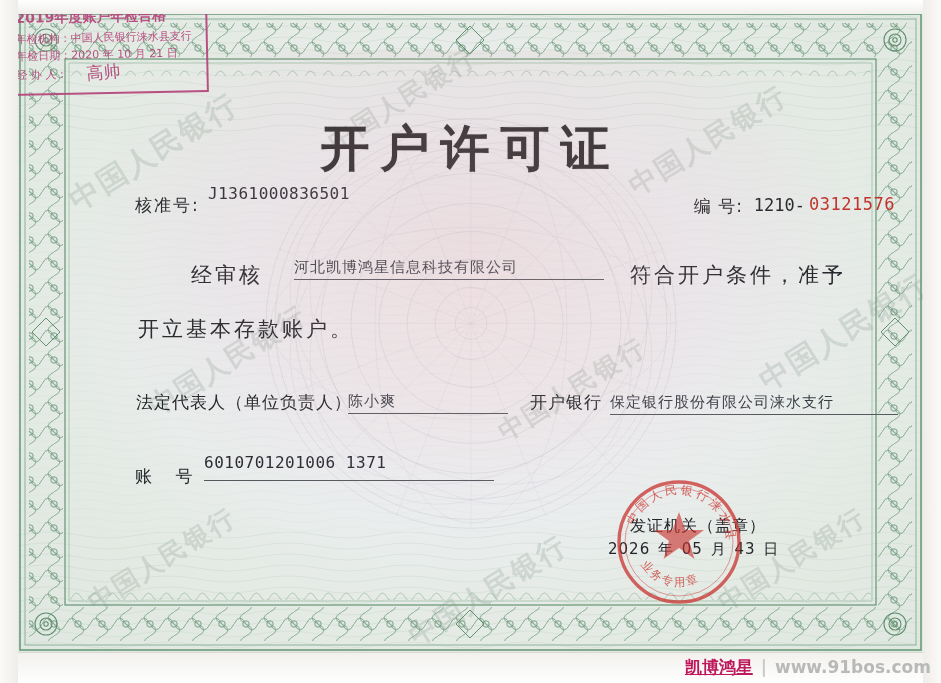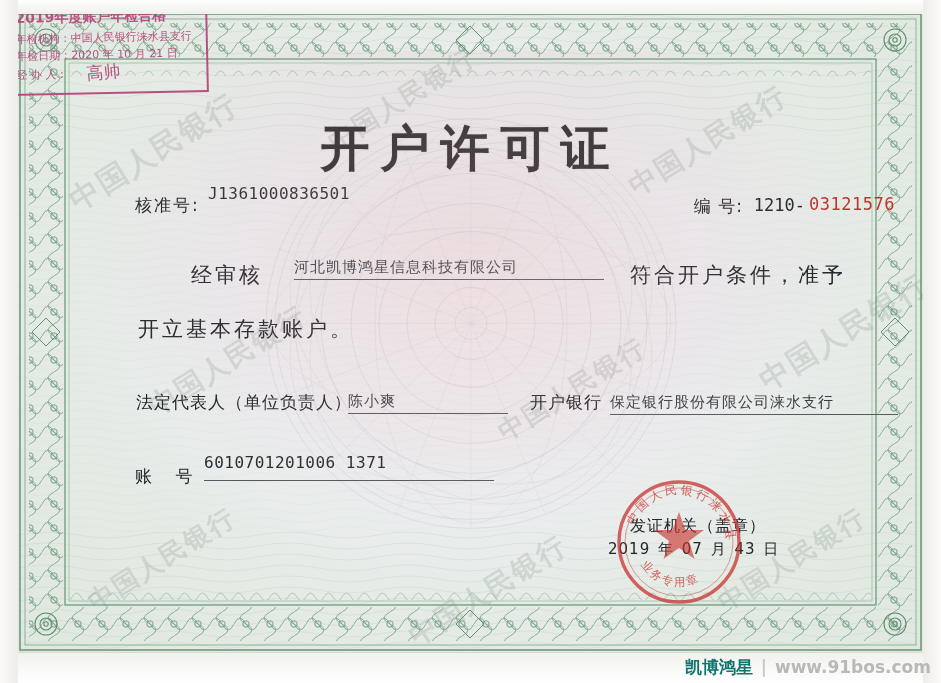--- a/index.html
+++ b/index.html
@@ -239,21 +239,21 @@
     position: absolute;
     right: 10px;
     bottom: 4px;
     font-family: "DejaVu Sans", sans-serif;
     font-size: 17px;
     font-weight: 700;
     color: #b9b9b7;
     letter-spacing: 0px;
     white-space: nowrap;
   }
-  .site-wm .brand { color: #0f766e; }
+  .site-wm .brand { color: #be185d; text-decoration: underline; }
   .site-wm .sep { color: #c8c8c6; margin: 0 2px; }
 
   
   .edge-top {
     position: absolute; left: 0; top: 0; width: 941px; height: 14px;
     background: linear-gradient(180deg, #ffffff 0%, #f0efeb 100%);
   }
   .edge-bottom {
     position: absolute; left: 0; bottom: 0; width: 941px; height: 30px;
     background: linear-gradient(0deg, #ffffff 0%, #f2f1ed 100%);
@@ -398,23 +398,23 @@
     <div class="lbl rep-value">陈小爽</div>
 
     <div class="lbl bank-label">开户银行</div>
     <div class="lbl bank-value">保定银行股份有限公司涞水支行</div>
 
     <div class="lbl acct-label">账 号</div>
     <div class="lbl acct-value">6010701201006 1371</div>
 
     <div class="lbl issuer-label">发证机关（盖章）</div>
     <div class="lbl issue-date">
-      <span>2019</span>
+      <span>2026</span>
       <span>年</span>
-      <span>07</span>
+      <span>05</span>
       <span>月</span>
       <span>43</span>
       <span>日</span>
     </div>
 
     <svg class="seal" viewBox="0 0 128 128">
       <defs>
         <path id="arcTop" d="M 64,64 m -48,0 a 48,48 0 1,1 96,0" fill="none"></path>
         <path id="arcBottom" d="M 20,64 a 44,44 0 0,0 88,0" fill="none"></path>
       </defs>

